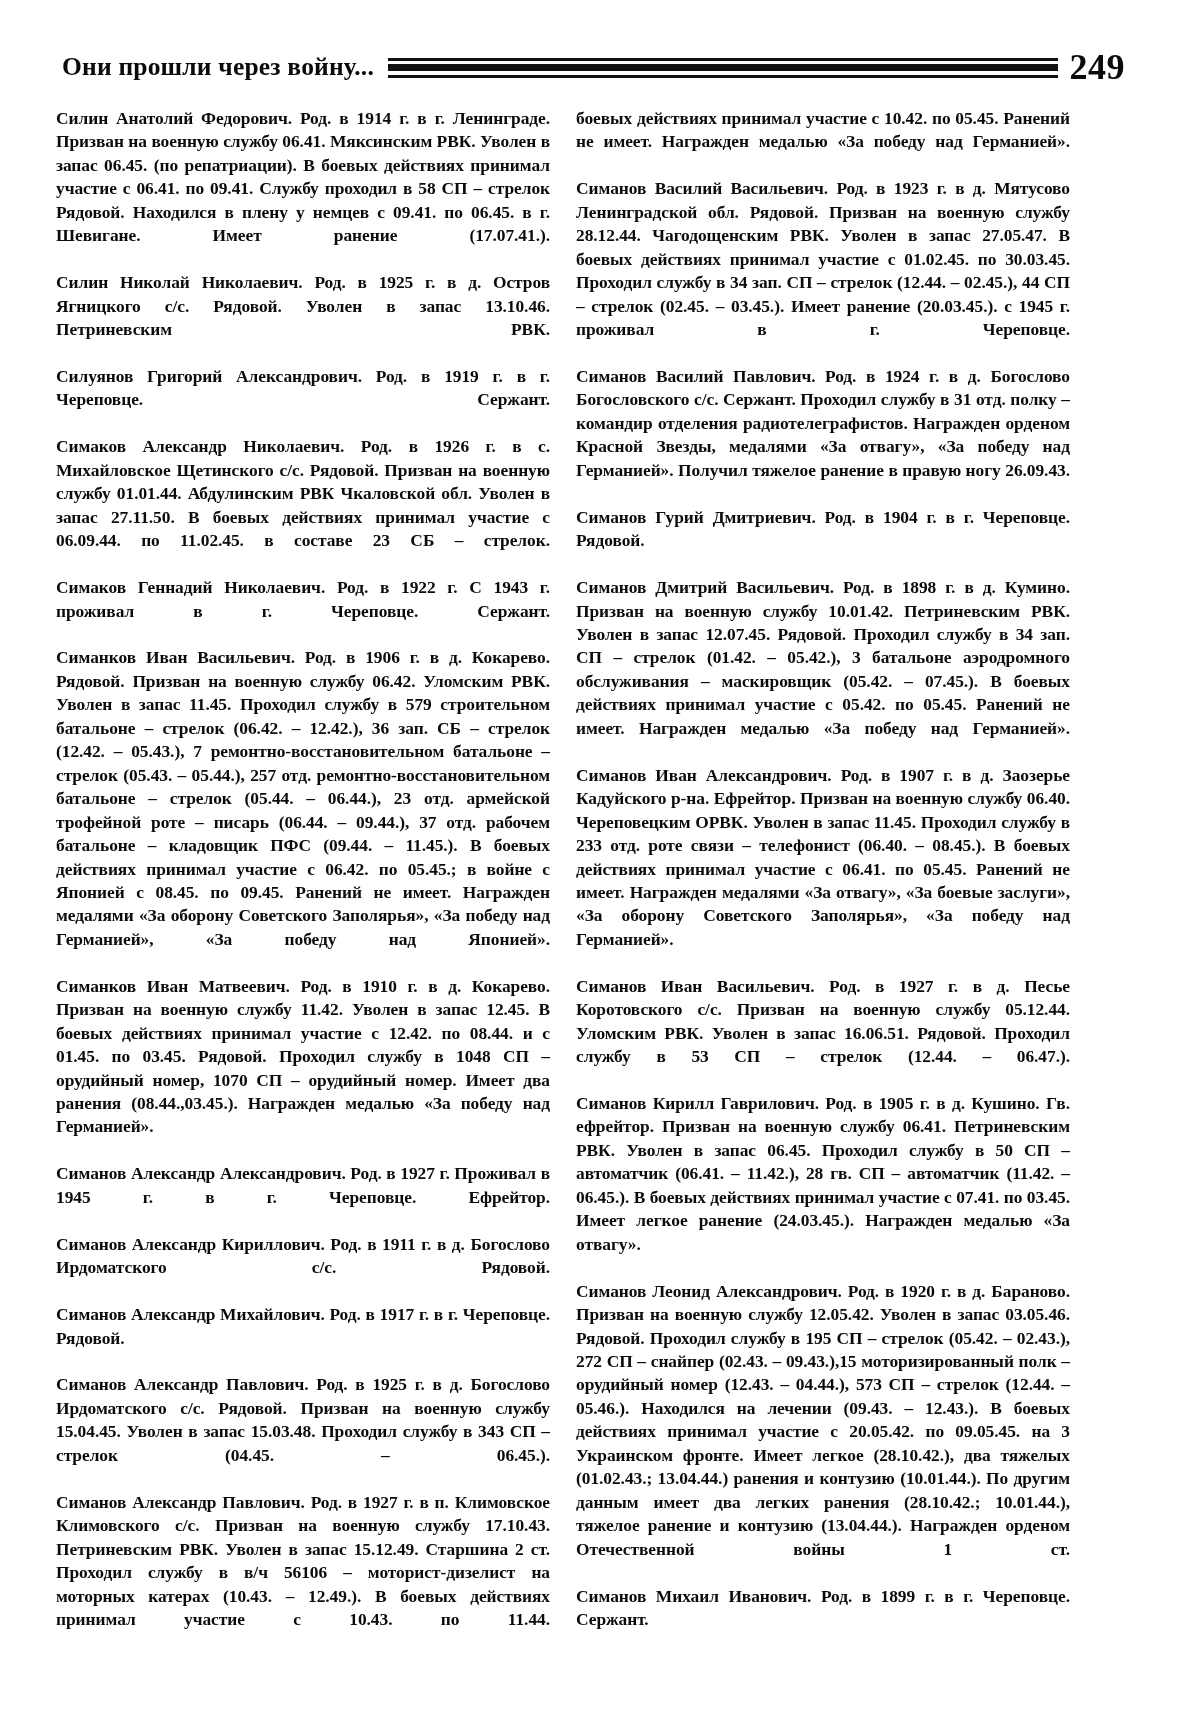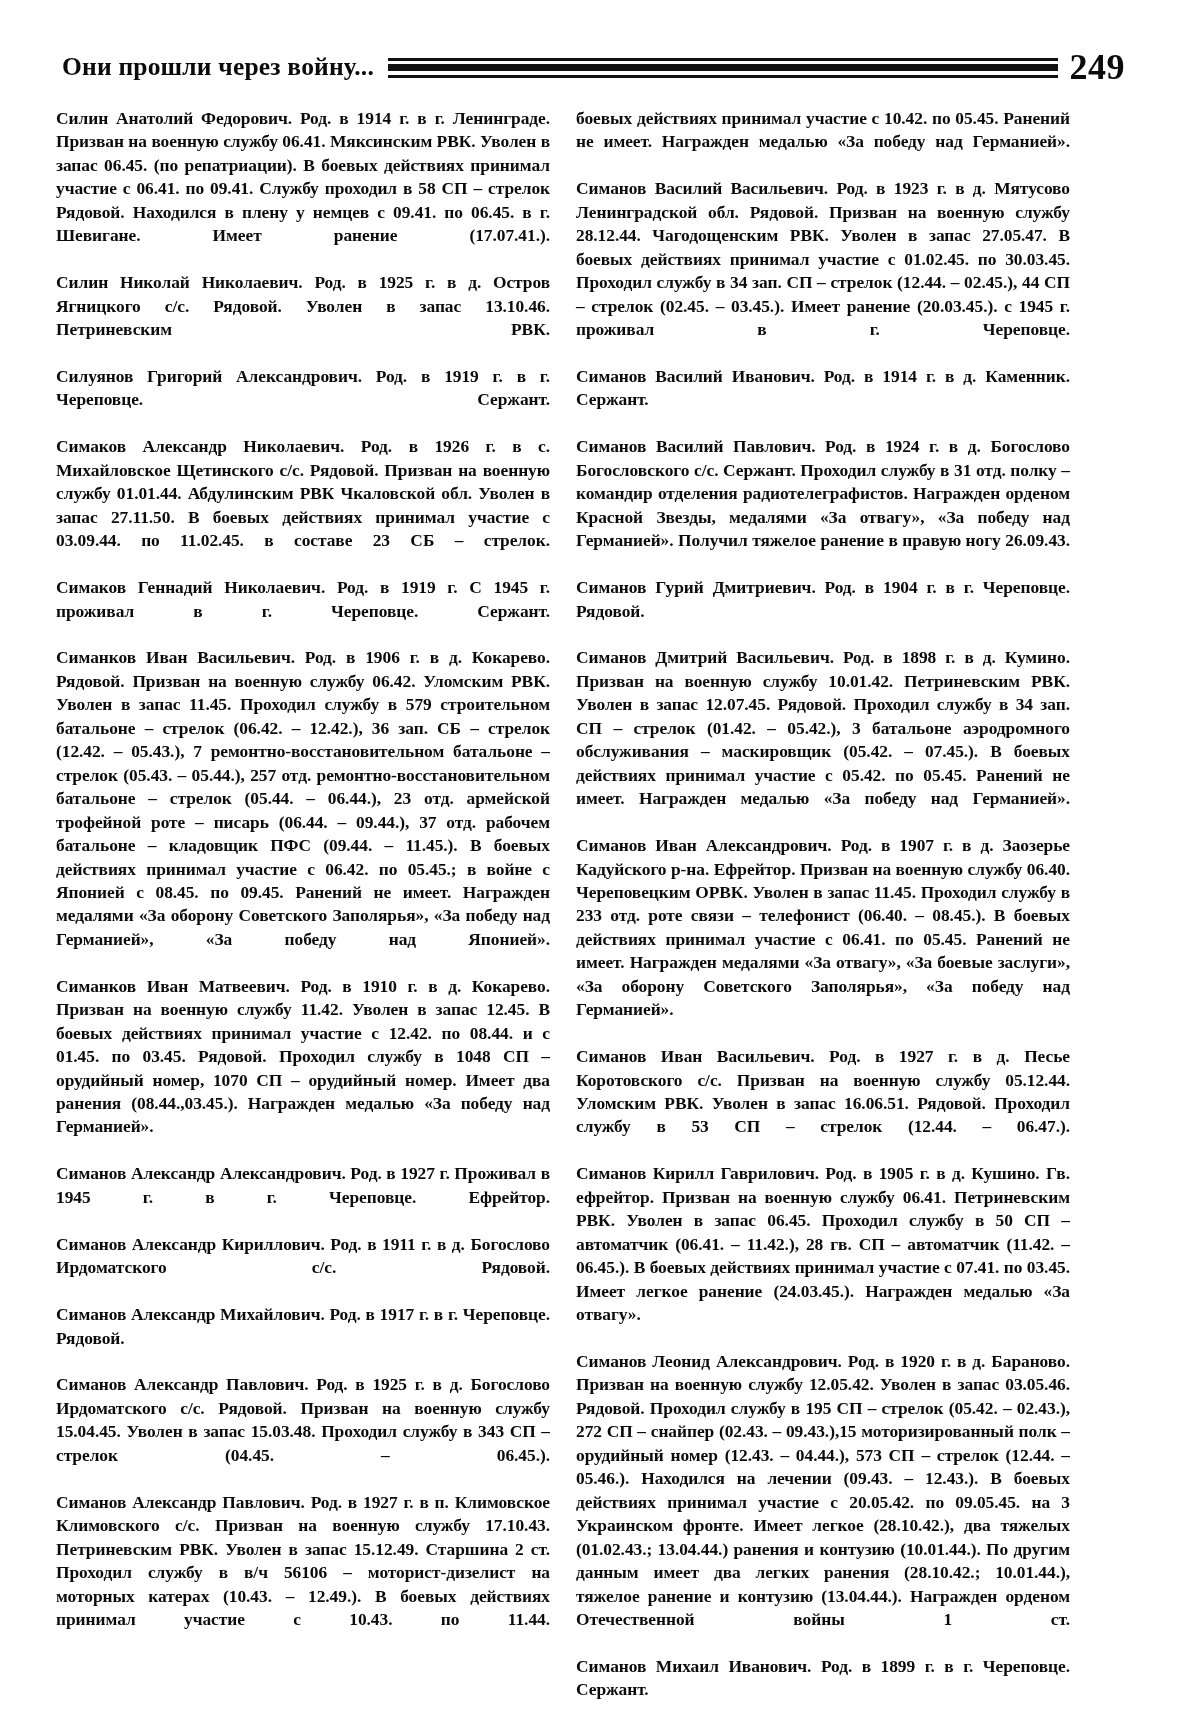--- a/index.html
+++ b/index.html
@@ -101,34 +101,33 @@
       <div class="r5"></div>
     </div>
     <div class="page-number">249</div>
   </div>
 
   <div class="columns">
     <div class="column" id="col-left">
         <p class="entry">Силин Анатолий Федорович. Род. в 1914 г. в г. Ленинграде. Призван на военную службу 06.41. Мяксинским РВК. Уволен в запас 06.45. (по репатриации). В боевых действиях принимал участие с 06.41. по 09.41. Службу проходил в 58 СП – стрелок Рядовой. Находился в плену у немцев с 09.41. по 06.45. в г. Шевигане. Имеет ранение (17.07.41.).</p>
         <p class="entry">Силин Николай Николаевич. Род. в 1925 г. в д. Остров Ягницкого с/с. Рядовой. Уволен в запас 13.10.46. Петриневским РВК.</p>
         <p class="entry">Силуянов Григорий Александрович. Род. в 1919 г. в г. Череповце. Сержант.</p>
-        <p class="entry">Симаков Александр Николаевич. Род. в 1926 г. в с. Михайловское Щетинского с/с. Рядовой. Призван на военную службу 01.01.44. Абдулинским РВК Чкаловской обл. Уволен в запас 27.11.50. В боевых действиях принимал участие с 03.09.44. по 11.02.45. в составе 23 СБ – стрелок.</p>
-        <p class="entry">Симаков Геннадий Николаевич. Род. в 1919 г. С 1945 г. проживал в г. Череповце. Сержант.</p>
+        <p class="entry">Симаков Александр Николаевич. Род. в 1926 г. в с. Михайловское Щетинского с/с. Рядовой. Призван на военную службу 01.01.44. Абдулинским РВК Чкаловской обл. Уволен в запас 27.11.50. В боевых действиях принимал участие с 06.09.44. по 11.02.45. в составе 23 СБ – стрелок.</p>
+        <p class="entry">Симаков Геннадий Николаевич. Род. в 1922 г. С 1943 г. проживал в г. Череповце. Сержант.</p>
         <p class="entry">Симанков Иван Васильевич. Род. в 1906 г. в д. Кокарево. Рядовой. Призван на военную службу 06.42. Уломским РВК. Уволен в запас 11.45. Проходил службу в 579 строительном батальоне – стрелок (06.42. – 12.42.), 36 зап. СБ – стрелок (12.42. – 05.43.), 7 ремонтно-восстановительном батальоне – стрелок (05.43. – 05.44.), 257 отд. ремонтно-восстановительном батальоне – стрелок (05.44. – 06.44.), 23 отд. армейской трофейной роте – писарь (06.44. – 09.44.), 37 отд. рабочем батальоне – кладовщик ПФС (09.44. – 11.45.). В боевых действиях принимал участие с 06.42. по 05.45.; в войне с Японией с 08.45. по 09.45. Ранений не имеет. Награжден медалями «За оборону Советского Заполярья», «За победу над Германией», «За победу над Японией».</p>
         <p class="entry">Симанков Иван Матвеевич. Род. в 1910 г. в д. Кокарево. Призван на военную службу 11.42. Уволен в запас 12.45. В боевых действиях принимал участие с 12.42. по 08.44. и с 01.45. по 03.45. Рядовой. Проходил службу в 1048 СП – орудийный номер, 1070 СП – орудийный номер. Имеет два ранения (08.44.,03.45.). Награжден медалью «За победу над Германией».</p>
         <p class="entry">Симанов Александр Александрович. Род. в 1927 г. Проживал в 1945 г. в г. Череповце. Ефрейтор.</p>
         <p class="entry">Симанов Александр Кириллович. Род. в 1911 г. в д. Богослово Ирдоматского с/с. Рядовой.</p>
         <p class="entry">Симанов Александр Михайлович. Род. в 1917 г. в г. Череповце. Рядовой.</p>
         <p class="entry">Симанов Александр Павлович. Род. в 1925 г. в д. Богослово Ирдоматского с/с. Рядовой. Призван на военную службу 15.04.45. Уволен в запас 15.03.48. Проходил службу в 343 СП – стрелок (04.45. – 06.45.).</p>
         <p class="entry">Симанов Александр Павлович. Род. в 1927 г. в п. Климовское Климовского с/с. Призван на военную службу 17.10.43. Петриневским РВК. Уволен в запас 15.12.49. Старшина 2 ст. Проходил службу в в/ч 56106 – моторист-дизелист на моторных катерах (10.43. – 12.49.). В боевых действиях принимал участие с 10.43. по 11.44.</p>
       </div>
     <div class="column" id="col-right">
         <p class="entry">боевых действиях принимал участие с 10.42. по 05.45. Ранений не имеет. Награжден медалью «За победу над Германией».</p>
         <p class="entry">Симанов Василий Васильевич. Род. в 1923 г. в д. Мятусово Ленинградской обл. Рядовой. Призван на военную службу 28.12.44. Чагодощенским РВК. Уволен в запас 27.05.47. В боевых действиях принимал участие с 01.02.45. по 30.03.45. Проходил службу в 34 зап. СП – стрелок (12.44. – 02.45.), 44 СП – стрелок (02.45. – 03.45.). Имеет ранение (20.03.45.). с 1945 г. проживал в г. Череповце.</p>
-        <p class="entry">Симанов Василий Иванович. Род. в 1914 г. в д. Каменник. Сержант.</p>
         <p class="entry">Симанов Василий Павлович. Род. в 1924 г. в д. Богослово Богословского с/с. Сержант. Проходил службу в 31 отд. полку – командир отделения радиотелеграфистов. Награжден орденом Красной Звезды, медалями «За отвагу», «За победу над Германией». Получил тяжелое ранение в правую ногу 26.09.43.</p>
         <p class="entry">Симанов Гурий Дмитриевич. Род. в 1904 г. в г. Череповце. Рядовой.</p>
         <p class="entry">Симанов Дмитрий Васильевич. Род. в 1898 г. в д. Кумино. Призван на военную службу 10.01.42. Петриневским РВК. Уволен в запас 12.07.45. Рядовой. Проходил службу в 34 зап. СП – стрелок (01.42. – 05.42.), 3 батальоне аэродромного обслуживания – маскировщик (05.42. – 07.45.). В боевых действиях принимал участие с 05.42. по 05.45. Ранений не имеет. Награжден медалью «За победу над Германией».</p>
         <p class="entry">Симанов Иван Александрович. Род. в 1907 г. в д. Заозерье Кадуйского р-на. Ефрейтор. Призван на военную службу 06.40. Череповецким ОРВК. Уволен в запас 11.45. Проходил службу в 233 отд. роте связи – телефонист (06.40. – 08.45.). В боевых действиях принимал участие с 06.41. по 05.45. Ранений не имеет. Награжден медалями «За отвагу», «За боевые заслуги», «За оборону Советского Заполярья», «За победу над Германией».</p>
         <p class="entry">Симанов Иван Васильевич. Род. в 1927 г. в д. Песье Коротовского с/с. Призван на военную службу 05.12.44. Уломским РВК. Уволен в запас 16.06.51. Рядовой. Проходил службу в 53 СП – стрелок (12.44. – 06.47.).</p>
         <p class="entry">Симанов Кирилл Гаврилович. Род. в 1905 г. в д. Кушино. Гв. ефрейтор. Призван на военную службу 06.41. Петриневским РВК. Уволен в запас 06.45. Проходил службу в 50 СП – автоматчик (06.41. – 11.42.), 28 гв. СП – автоматчик (11.42. – 06.45.). В боевых действиях принимал участие с 07.41. по 03.45. Имеет легкое ранение (24.03.45.). Награжден медалью «За отвагу».</p>
         <p class="entry">Симанов Леонид Александрович. Род. в 1920 г. в д. Бараново. Призван на военную службу 12.05.42. Уволен в запас 03.05.46. Рядовой. Проходил службу в 195 СП – стрелок (05.42. – 02.43.), 272 СП – снайпер (02.43. – 09.43.),15 моторизированный полк – орудийный номер (12.43. – 04.44.), 573 СП – стрелок (12.44. – 05.46.). Находился на лечении (09.43. – 12.43.). В боевых действиях принимал участие с 20.05.42. по 09.05.45. на 3 Украинском фронте. Имеет легкое (28.10.42.), два тяжелых (01.02.43.; 13.04.44.) ранения и контузию (10.01.44.). По другим данным имеет два легких ранения (28.10.42.; 10.01.44.), тяжелое ранение и контузию (13.04.44.). Награжден орденом Отечественной войны 1 ст.</p>
         <p class="entry">Симанов Михаил Иванович. Род. в 1899 г. в г. Череповце. Сержант.</p>
       </div>
   </div>

